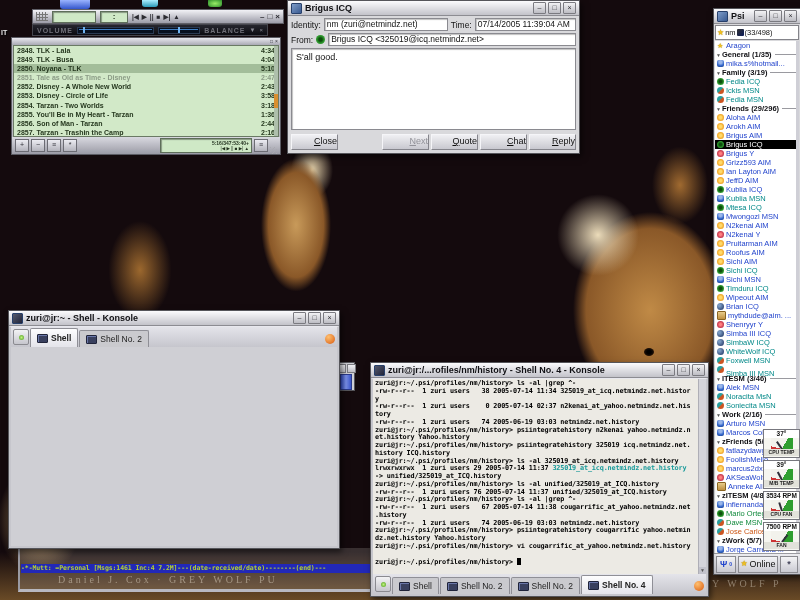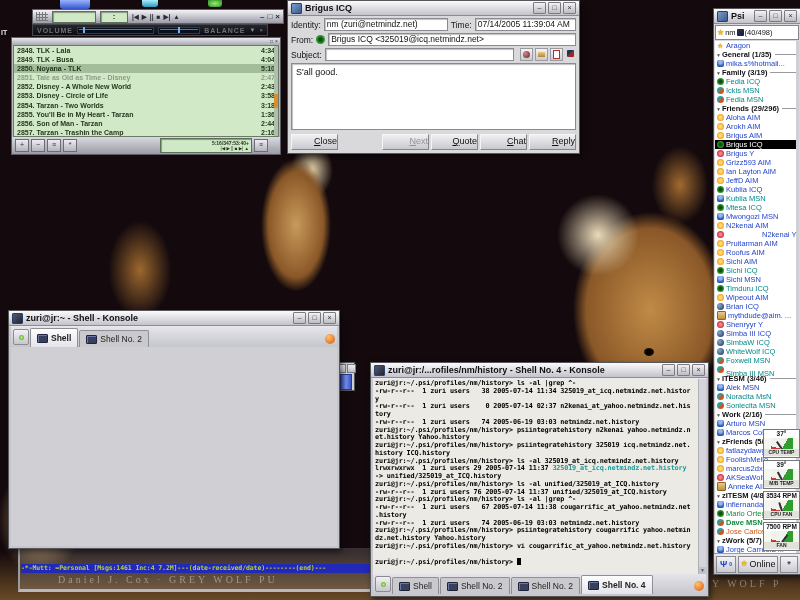--- a/index.html
+++ b/index.html
@@ -279,38 +279,20 @@
       <span>Identity:</span>
       <span class="fbox" style="width:118px;">nm (zuri@netmindz.net)</span>
       <span>Time:</span>
       <span class="fbox" style="flex:1;">07/14/2005 11:39:04 AM</span>
     </div>
     <div class="frow">
       <span>From:</span>
       <span class="flower"></span>
       <span class="fbox" style="flex:1;">Brigus ICQ &lt;325019@icq.netmindz.net&gt;</span>
     </div>
-    <div class="frow">
-      <span>Subject:</span>
-      <span class="fbox" style="flex:1;"></span>
-      <span class="subicons">
-        <span class="sic">
-            <span style="width:7px;height:7px;border-radius:50%;background:radial-gradient(circle at 35% 35%,#c88,#622);display:inline-block;"></span>
-          </span>
-        <span class="sic">
-            <span style="width:7px;height:5px;background:linear-gradient(#e8cc8a,#b08430);display:inline-block;"></span>
-          </span>
-        <span class="sic">
-            <span style="width:5px;height:7px;background:#fff;border:1px solid #a33;display:inline-block;"></span>
-          </span>
-        <span class="sic" style="border:none;background:none;">
-            <span style="width:7px;height:7px;background:linear-gradient(135deg,#235 50%,#a22 50%);display:inline-block;border-radius:1px;"></span>
-          </span>
-      </span>
-    </div>
     <div class="msgarea">S'all good.</div>
   </div>
   <div class="btnrow">
     <div class="icqbtn">Close</div>
     <div class="spacer"></div>
     <div class="icqbtn dis">Next</div>
     <div class="icqbtn">Quote</div>
     <div class="icqbtn">Chat</div>
     <div class="icqbtn">Reply</div>
   </div>
@@ -323,21 +305,21 @@
     <div class="winbtns">
       <div class="wbtn">–</div>
       <div class="wbtn">□</div>
       <div class="wbtn">×</div>
     </div>
   </div>
   <div class="combo">
     <span class="star">★</span>
     <span>nm</span>
     <span class="ink"></span>
-    <span>(40/498)</span>
+    <span>(33/498)</span>
   </div>
   <div class="roster">
     <div class="rscroll"></div>
   <div class="rrow">
         <span class="ricon ri-star">★</span>
         <span class="rlabel" style="color: rgb(34, 68, 204);">Aragon</span>
       </div>
       <div class="rgroup">
         <span class="garrow">▼</span>
         <span class="glabel">General (1/35)</span>
@@ -416,21 +398,21 @@
       <div class="rrow">
         <span class="ricon ri-person"></span>
         <span class="rlabel" style="color: rgb(34, 68, 204);">Mwongozi MSN</span>
       </div>
       <div class="rrow">
         <span class="ricon ri-aim"></span>
         <span class="rlabel" style="color: rgb(34, 68, 204);">N2kenai AIM</span>
       </div>
       <div class="rrow">
         <span class="ricon ri-yahoo"></span>
-        <span class="rlabel" style="color: rgb(34, 68, 204); margin-left: 36px;">N2kenai Y</span>
+        <span class="rlabel" style="color: rgb(34, 68, 204);">N2kenai Y</span>
       </div>
       <div class="rrow">
         <span class="ricon ri-aim"></span>
         <span class="rlabel" style="color: rgb(34, 68, 204);">Pruitarman AIM</span>
       </div>
       <div class="rrow">
         <span class="ricon ri-aim"></span>
         <span class="rlabel" style="color: rgb(34, 68, 204);">Roofus AIM</span>
       </div>
       <div class="rrow">
@@ -548,21 +530,21 @@
       <div class="rrow">
         <span class="ricon ri-person"></span>
         <span class="rlabel" style="color: rgb(34, 68, 204);">infiernanda%h...</span>
       </div>
       <div class="rrow">
         <span class="ricon ri-icq"></span>
         <span class="rlabel" style="color: rgb(17, 137, 60);">Mario Ortega</span>
       </div>
       <div class="rrow">
         <span class="ricon ri-msn2"></span>
-        <span class="rlabel" style="color: rgb(17, 137, 60); font-weight: bold;">Dave MSN</span>
+        <span class="rlabel" style="color: rgb(17, 137, 60);">Dave MSN</span>
       </div>
       <div class="rrow">
         <span class="ricon ri-msn2"></span>
         <span class="rlabel" style="color: rgb(204, 85, 17);">Jose Carlos H...</span>
       </div>
       <div class="rgroup">
         <span class="garrow">▼</span>
         <span class="glabel">zWork (5/7)</span>
         <span class="gline"></span>
       </div>

